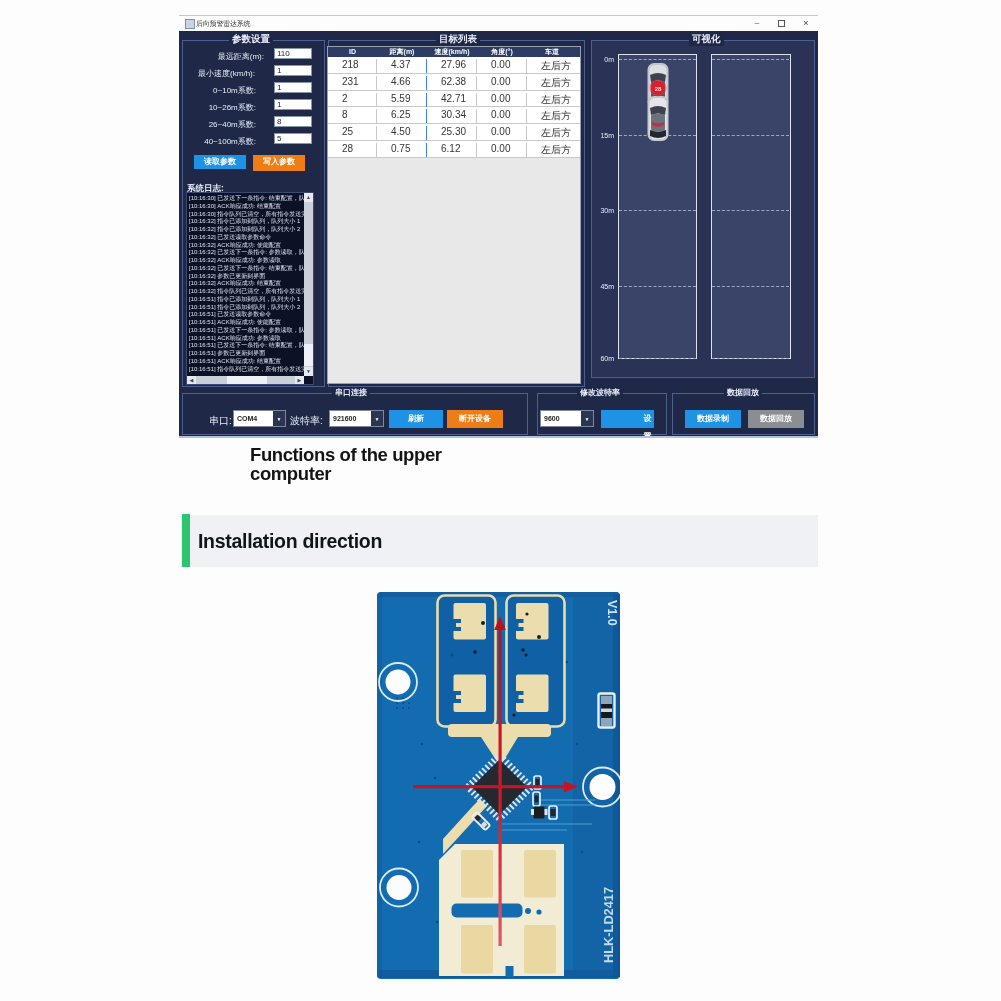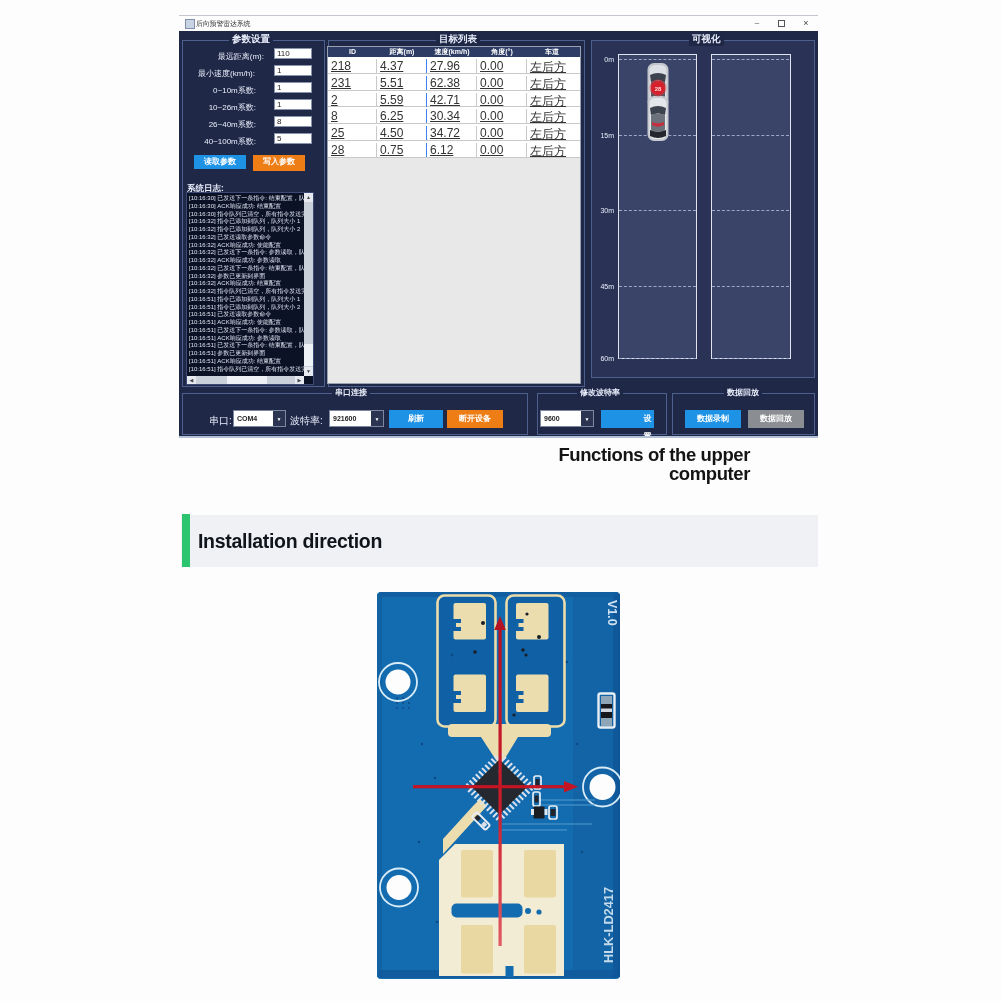--- a/index.html
+++ b/index.html
@@ -13,21 +13,21 @@
 .inp{position:absolute;background:#fff;border:1px solid #8894ac;box-sizing:border-box;font-size:8px;color:#222;padding:0 2px;line-height:9px;}
 .btn{position:absolute;color:#fff;font-weight:bold;font-size:8px;text-align:center;box-sizing:border-box;}
 .blue{background:#1e93e6;}
 .orange{background:#ee7d15;}
 .gray{background:#8a8d92;}
 .combo{position:absolute;background:#fff;border:1px solid #7c88a0;box-sizing:border-box;font-size:7px;font-weight:bold;color:#222;}
 .combo .ar{position:absolute;right:0;top:0;bottom:0;width:12px;background:#2b3552;color:#fff;font-size:5px;text-align:center;line-height:16px;}
 .wlab{position:absolute;color:#e9eefb;font-size:10px;white-space:nowrap;}
 .dash{position:absolute;width:77px;height:0;border-top:1px dashed #9ca8c6;}
 .trow{position:relative;height:16.8px;background:#fff;border-bottom:1px solid #c9c9c9;box-sizing:border-box;}
-.trow span{position:absolute;top:2px;font-size:12px;color:#333;padding-left:3px;box-sizing:border-box;text-decoration:underline;}
+.trow span{position:absolute;top:2px;font-size:10px;color:#333;padding-left:14px;box-sizing:border-box;}
 .trow span:nth-child(1){left:0;width:49px;border-right:1px solid #c9c9c9;height:14px;}
 .trow span:nth-child(2){left:49px;width:50px;border-right:1px solid #3b82f6;height:14px;}
 .trow span:nth-child(3){left:99px;width:50px;border-right:1px solid #c9c9c9;height:14px;}
 .trow span:nth-child(4){left:149px;width:50px;border-right:1px solid #c9c9c9;height:14px;}
 .trow span:nth-child(5){left:199px;width:50px;height:14px;}
 </style>
 </head>
 <body>
 
 <div class="win">
@@ -129,21 +129,21 @@
     <div style="position:absolute;left:0;top:10px;width:100%;">
       <div class="trow">
           <span>218</span>
           <span>4.37</span>
           <span>27.96</span>
           <span>0.00</span>
           <span>左后方</span>
         </div>
       <div class="trow">
           <span>231</span>
-          <span>5.51</span>
+          <span>4.66</span>
           <span>62.38</span>
           <span>0.00</span>
           <span>左后方</span>
         </div>
       <div class="trow">
           <span>2</span>
           <span>5.59</span>
           <span>42.71</span>
           <span>0.00</span>
           <span>左后方</span>
@@ -151,21 +151,21 @@
       <div class="trow">
           <span>8</span>
           <span>6.25</span>
           <span>30.34</span>
           <span>0.00</span>
           <span>左后方</span>
         </div>
       <div class="trow">
           <span>25</span>
           <span>4.50</span>
-          <span>34.72</span>
+          <span>25.30</span>
           <span>0.00</span>
           <span>左后方</span>
         </div>
       <div class="trow">
           <span>28</span>
           <span>0.75</span>
           <span>6.12</span>
           <span>0.00</span>
           <span>左后方</span>
         </div>
@@ -249,21 +249,21 @@
 
   <div class="glab" style="left:545px;top:372px;font-size:8px;">数据回放</div>
 
   <div class="btn blue" style="left:506px;top:395px;width:56px;height:18px;line-height:18px;">数据录制</div>
 
   <div class="btn gray" style="left:569px;top:395px;width:56px;height:18px;line-height:18px;">数据回放</div>
 
   <div class="abs" style="left:0;bottom:0;width:639px;height:2px;background:#b4c2d8;"></div>
 </div>
 
-<div class="abs" style="left:250px;top:445px;width:500px;text-align:right;font-size:18.5px;font-weight:bold;color:#141414;line-height:19.3px;letter-spacing:-0.4px;">Functions of the upper<br>computer</div>
+<div class="abs" style="left:250px;top:445px;width:500px;text-align:left;font-size:18.5px;font-weight:bold;color:#141414;line-height:19.3px;letter-spacing:-0.4px;">Functions of the upper<br>computer</div>
 
 <div class="abs" style="left:181px;top:515px;width:637px;height:52px;background:#eff1f4;"></div>
 
 <div class="abs" style="left:181.5px;top:514px;width:8.5px;height:53px;background:#2bc56f;"></div>
 
 <div class="abs" style="left:198px;top:530px;font-size:19.5px;font-weight:bold;color:#10151b;letter-spacing:-0.3px;">Installation direction</div>
 
 <svg class="abs" style="left:377px;top:592px;" width="243" height="387" viewBox="0 0 243 387">
   <defs>
     <linearGradient id="vred" x1="0" y1="0" x2="0" y2="1">

